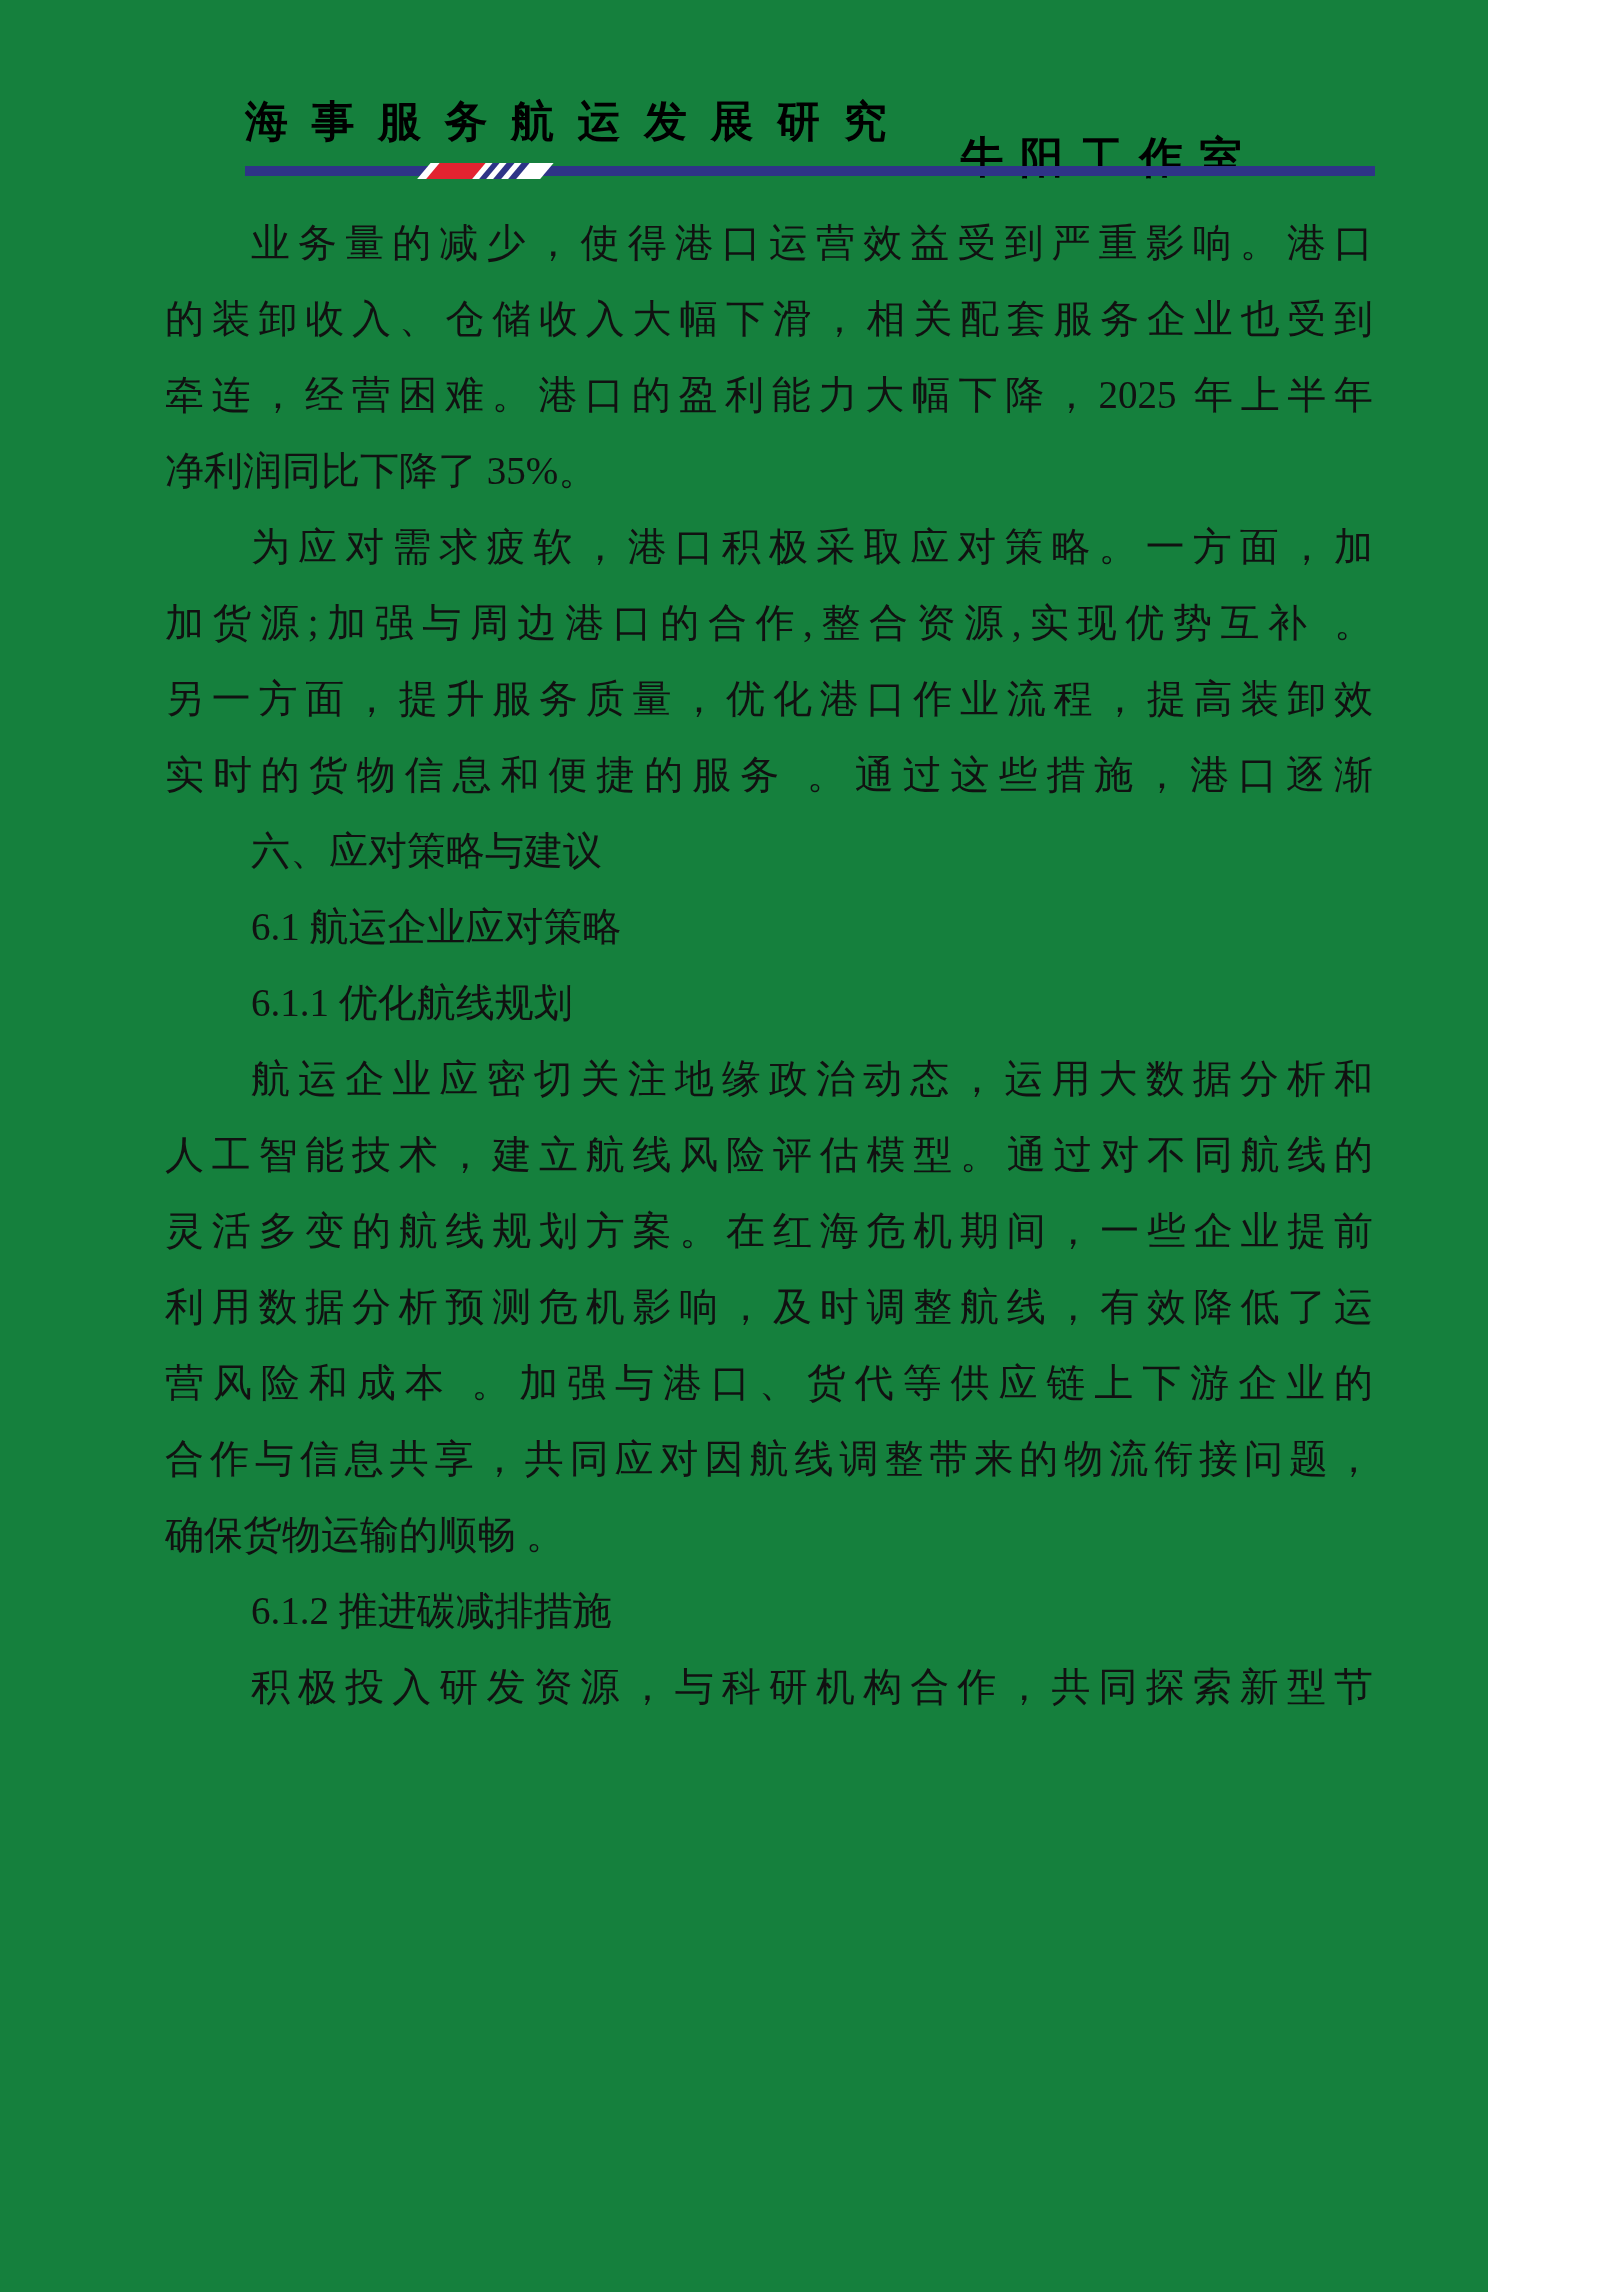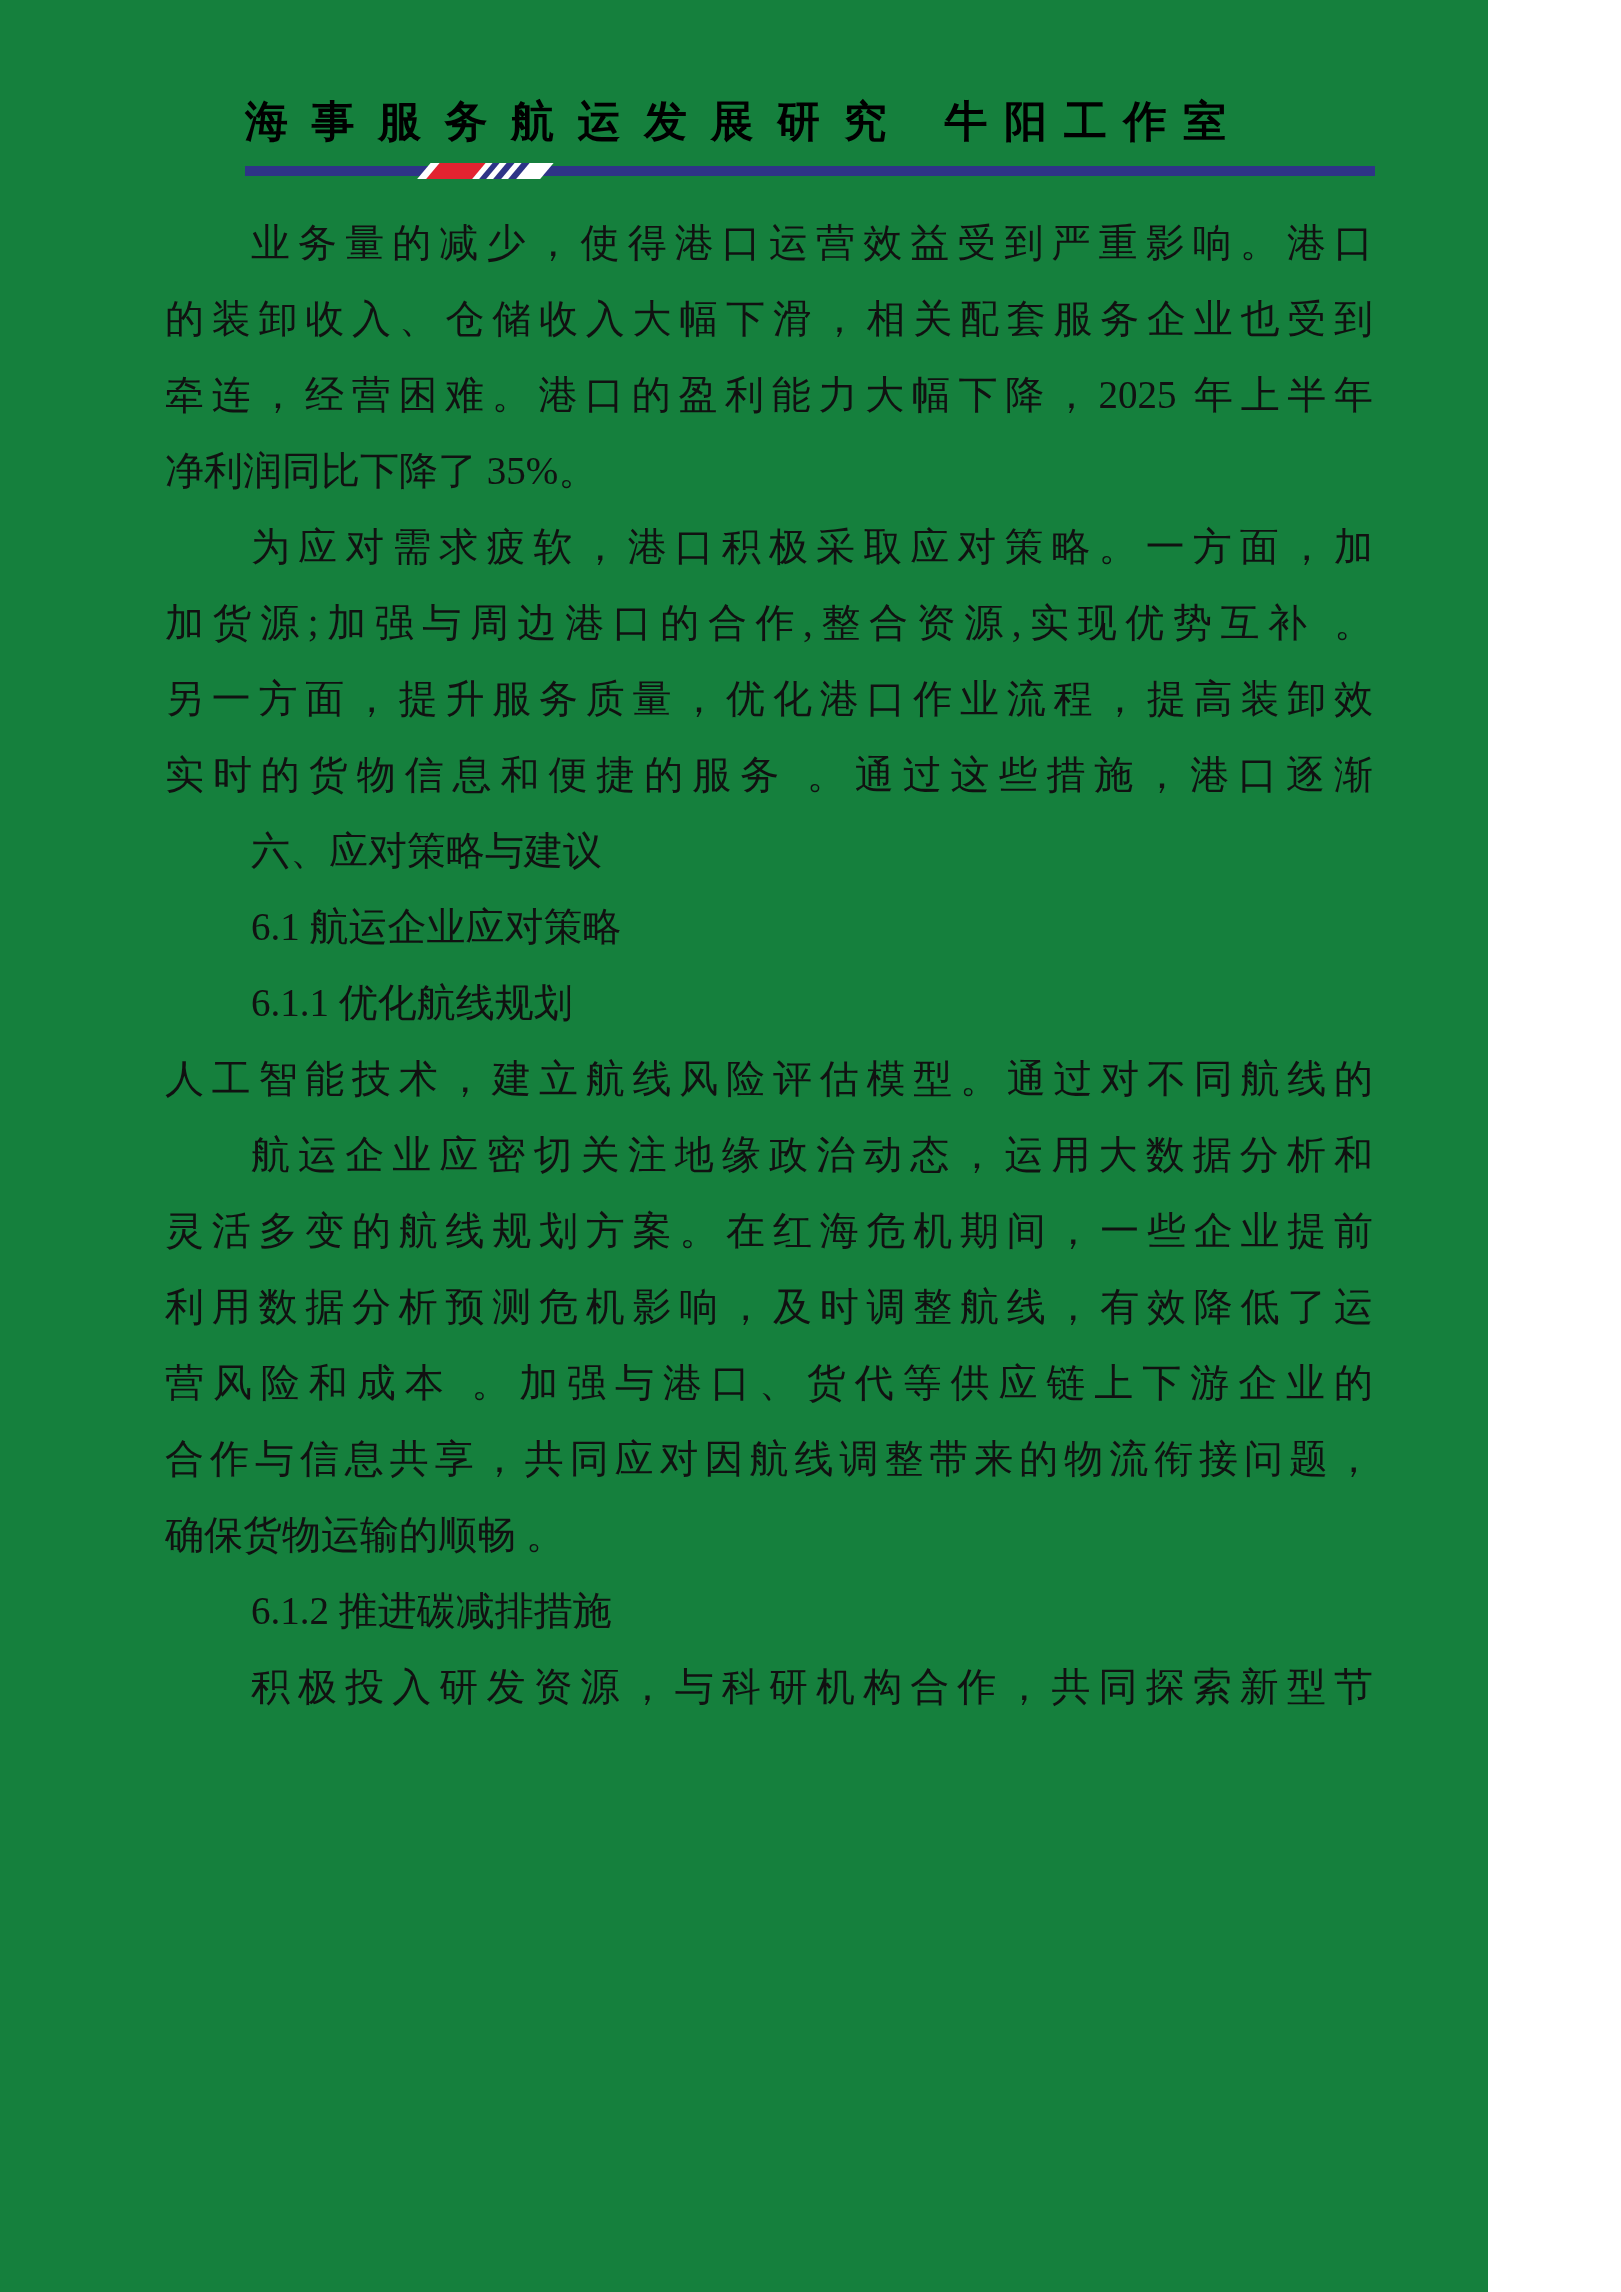--- a/index.html
+++ b/index.html
@@ -15,21 +15,21 @@
   .header-title {
     position:absolute; top:95px;
     font-family:"Liberation Sans", sans-serif;
     font-weight:bold;
     font-size:43px;
     line-height:53px;
     color:#000000;
     white-space:nowrap;
   }
   .header-title.left  { left:245px;  letter-spacing:23.5px; }
-  .header-title.right { right:245px; letter-spacing:16.7px; }
+  .header-title.right { right:229px; letter-spacing:16.7px;margin-top:36px; }
 
   
   .rule {
     position:absolute; left:245px; top:166px;
     width:1130px; height:9.8px;
     background:#2e3487;
   }
   .accent {
     position:absolute; left:179px; top:-2.9px;
     width:123px; height:15.7px;
@@ -83,22 +83,22 @@
       <div class="line stretch">的装卸收入、仓储收入大幅下滑，相关配套服务企业也受到</div>
       <div class="line stretch">牵连，经营困难。港口的盈利能力大幅下降，2025 年上半年</div>
       <div class="line">净利润同比下降了 35%。</div>
       <div class="line stretch indent">为应对需求疲软，港口积极采取应对策略。一方面，加</div>
       <div class="line stretch">加货源;加强与周边港口的合作,整合资源,实现优势互补 。</div>
       <div class="line stretch">另一方面，提升服务质量，优化港口作业流程，提高装卸效</div>
       <div class="line stretch">实时的货物信息和便捷的服务 。通过这些措施，港口逐渐</div>
       <div class="line indent">六、应对策略与建议</div>
       <div class="line indent">6.1 航运企业应对策略</div>
       <div class="line indent">6.1.1 优化航线规划</div>
+      <div class="line stretch indent">航运企业应密切关注地缘政治动态，运用大数据分析和</div>
       <div class="line stretch">人工智能技术，建立航线风险评估模型。通过对不同航线的</div>
-      <div class="line stretch indent">航运企业应密切关注地缘政治动态，运用大数据分析和</div>
       <div class="line stretch">灵活多变的航线规划方案。在红海危机期间，一些企业提前</div>
       <div class="line stretch">利用数据分析预测危机影响，及时调整航线，有效降低了运</div>
       <div class="line stretch">营风险和成本 。加强与港口、货代等供应链上下游企业的</div>
       <div class="line stretch">合作与信息共享，共同应对因航线调整带来的物流衔接问题，</div>
       <div class="line">确保货物运输的顺畅 。</div>
       <div class="line indent">6.1.2 推进碳减排措施</div>
       <div class="line stretch indent">积极投入研发资源，与科研机构合作，共同探索新型节</div>
     </div>
 
 </div>

